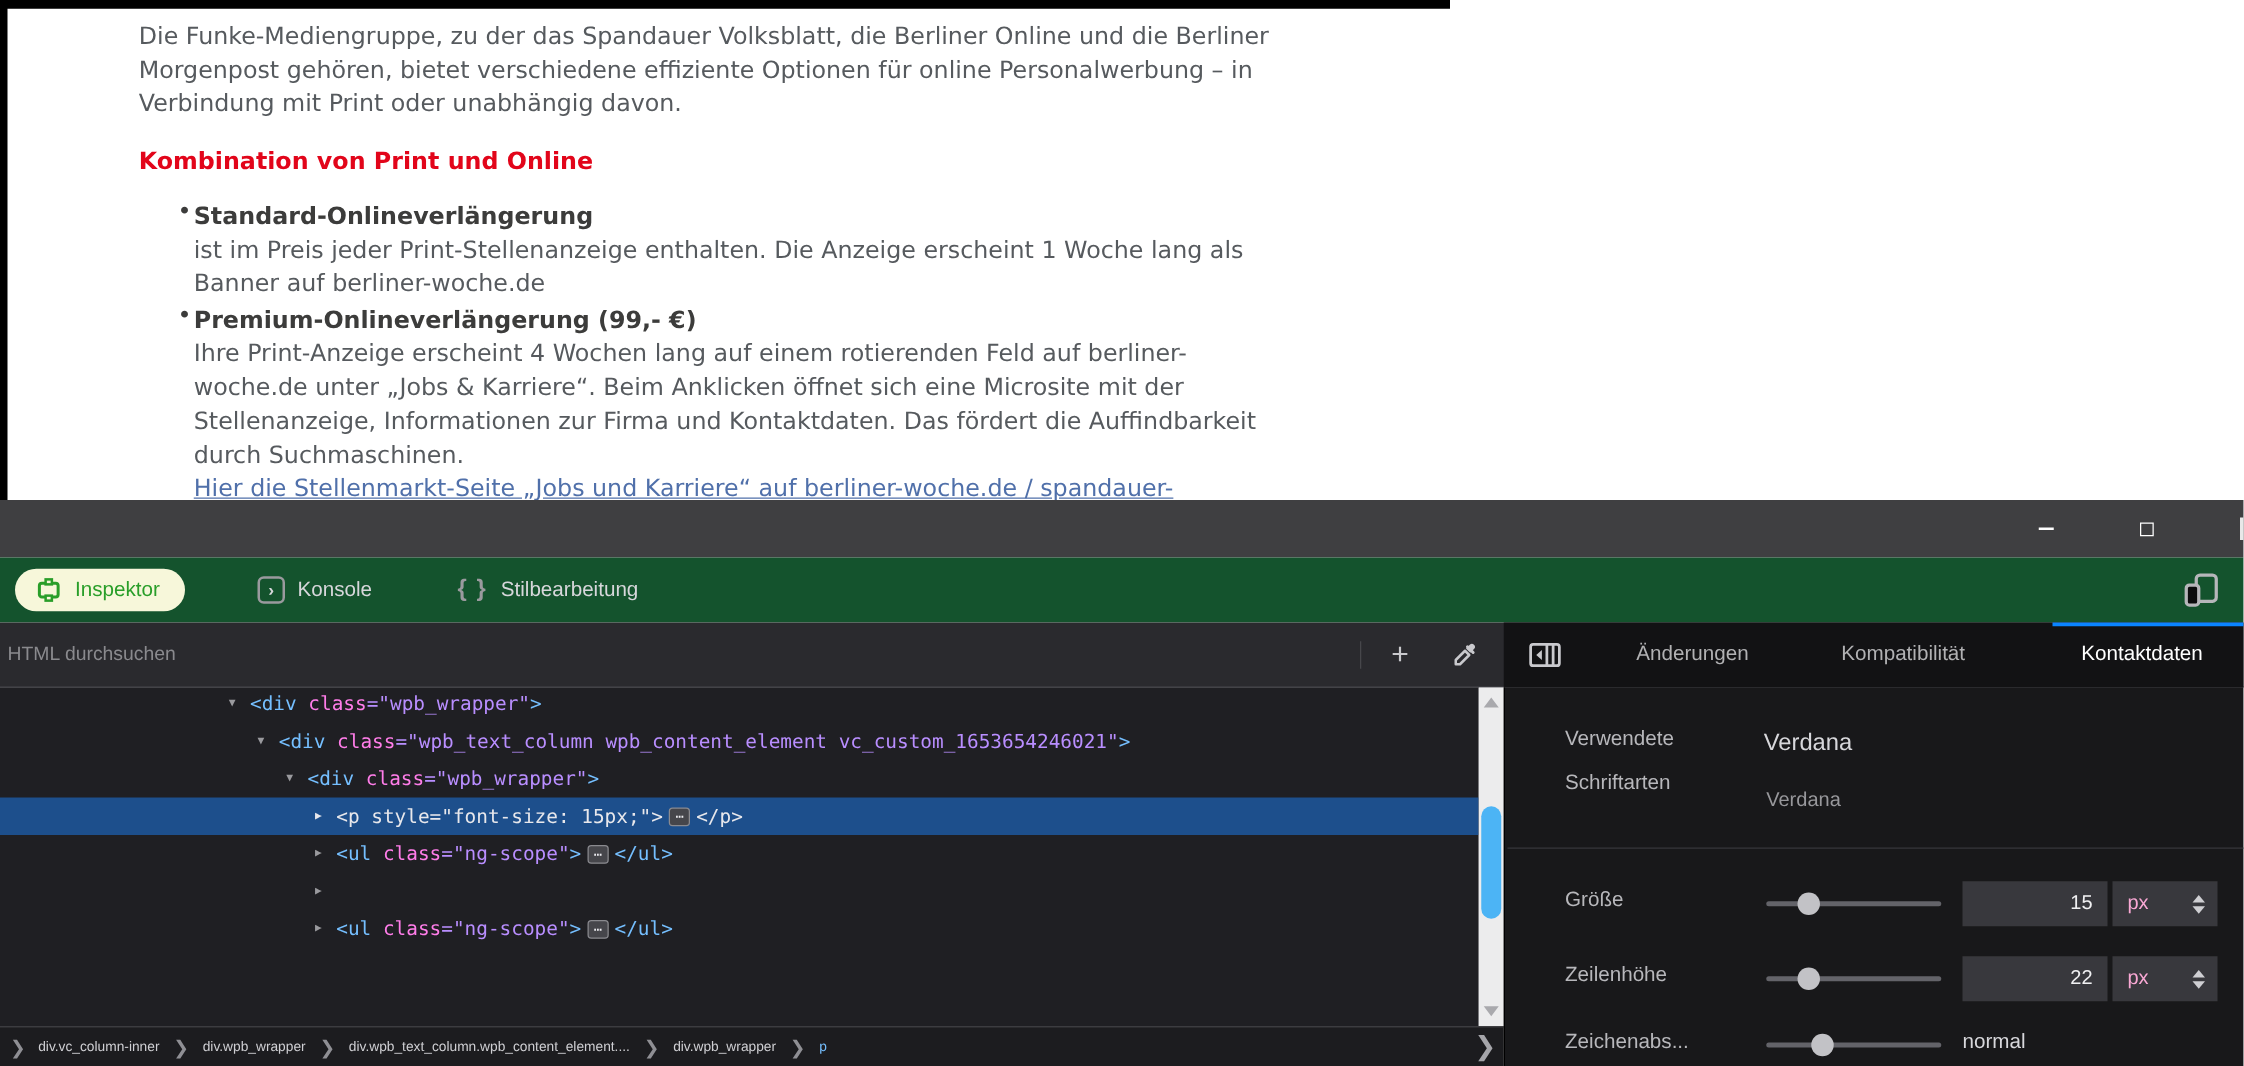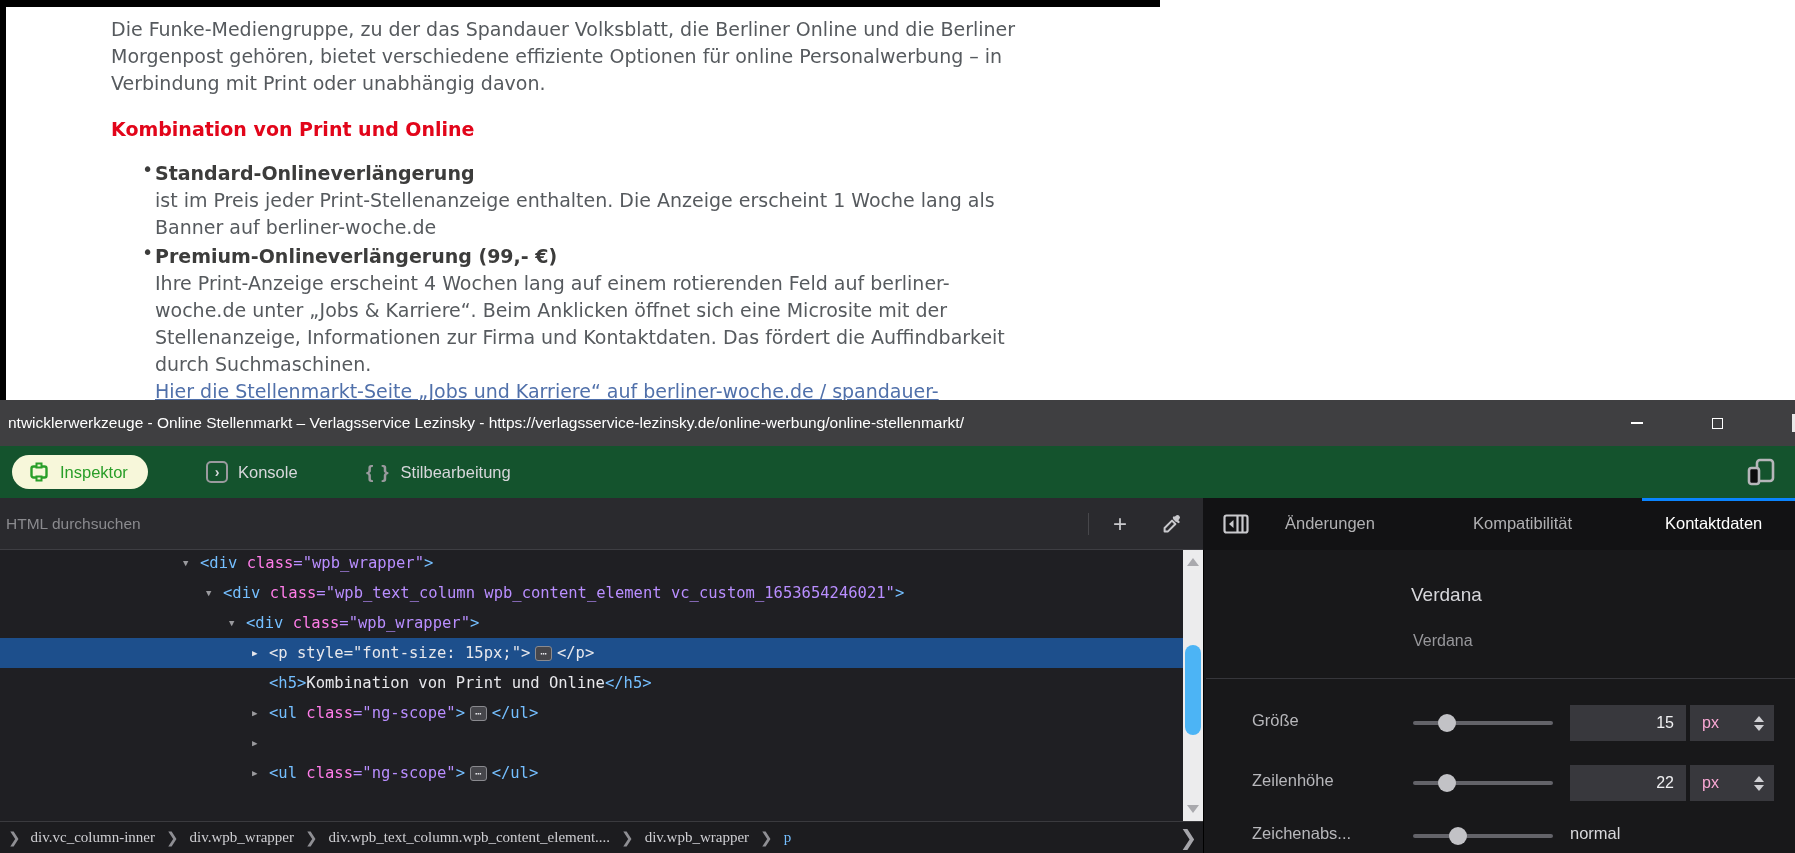--- a/index.html
+++ b/index.html
@@ -59,21 +59,21 @@
   
   .vscroll { position:absolute; left:1183px; top:0; width:20px; height:271px; background:#ececed; }
   .vs-arrow { position:absolute; left:0; width:20px; height:20px; display:flex; align-items:center; justify-content:center; cursor:pointer; }
   .vs-up { top:2px; } .vs-down { bottom:2px; }
   .tri-up { width:0; height:0; border-left:6px solid transparent; border-right:6px solid transparent; border-bottom:8px solid #a9a9ad; }
   .tri-down { width:0; height:0; border-left:6px solid transparent; border-right:6px solid transparent; border-top:8px solid #a9a9ad; }
   .vs-thumb { position:absolute; left:2px; top:95px; width:16px; height:90px; background:#4cb4f5; border-radius:8px; cursor:pointer; }
   
   .breadcrumb { position:absolute; left:0; top:271px; width:1203px; height:32px; background:#1c1c1f; border-top:1px solid #3a3a3e; display:flex; align-items:center; overflow:hidden; }
   .bc-lead { color:#8f8f94; font-size:15px; margin:0 10px 0 8px; }
-  .bc-item { color:#cfcfd3; font-size:15px; cursor:pointer; white-space:nowrap;font-family:Liberation Serif, serif; }
+  .bc-item { color:#cfcfd3; font-size:11px; cursor:pointer; white-space:nowrap; }
   .bc-item.bc-sel { color:#75bfff; }
   .bc-sep { color:#8f8f94; font-size:15px; margin:0 11px; }
   .bc-more { position:absolute; right:6px; top:0; height:31px; line-height:31px; color:#a5a5aa; font-size:21px; cursor:pointer; }
   
   .sidebar { position:absolute; left:1203px; top:0; width:592px; height:303px; background:#18181a; border-left:1px solid #000; }
   .fp-label { position:absolute; left:48px; top:24px; width:120px; color:#b7b7bb; font-size:16.5px; line-height:35px; }
   .fp-primary { position:absolute; left:207px; top:34px; color:#d7d7db; font-size:19px; }
   .fp-secondary { position:absolute; left:209px; top:82px; color:#97979b; font-size:16px; }
   .fp-sep { position:absolute; left:2px; right:0; top:128px; height:1px; background:#36363b; }
   .fp-row { position:absolute; left:0; width:592px; height:44px; }
@@ -110,21 +110,20 @@
       <div class="btitle" style="top:243px">Premium-Onlineverlängerung (99,- €)</div>
       <div class="bline" style="top:270px">Ihre Print-Anzeige erscheint 4 Wochen lang auf einem rotierenden Feld auf berliner-</div>
       <div class="bline" style="top:297px">woche.de unter „Jobs &amp; Karriere“. Beim Anklicken öffnet sich eine Microsite mit der</div>
       <div class="bline" style="top:324px">Stellenanzeige, Informationen zur Firma und Kontaktdaten. Das fördert die Auffindbarkeit</div>
       <div class="bline" style="top:351px">durch Suchmaschinen.</div>
       <div class="plink" style="top:378px">Hier die Stellenmarkt-Seite „Jobs und Karriere“ auf berliner-woche.de / spandauer-</div>
     </div>
   </div>
 
   <div class="titlebar">
-    <div class="titlebar-text">ntwicklerwerkzeuge - Online Stellenmarkt – Verlagsservice Lezinsky - https://verlagsservice-lezinsky.de/online-werbung/online-stellenmarkt/</div>
     <div class="win-btn win-min">
         <div class="win-min-glyph"></div>
       </div>
     <div class="win-btn win-max">
         <div class="win-max-glyph"></div>
       </div>
     <div class="win-close-sliver"></div>
   </div>
 
   <div class="tabbar">
@@ -168,33 +167,32 @@
     <div class="toolbar-right">
       <div class="active-line"></div>
       <div class="pane-btn">
         <svg width="26" height="20" viewBox="0 0 26 20" fill="none">
           <rect x="1.5" y="1.5" width="23" height="17" rx="2" stroke="#c9c9cd" stroke-width="2.2"></rect>
           <path d="M10.5 6 L6 10 L10.5 14 Z" fill="#c9c9cd"></path>
           <line x1="14.5" y1="2" x2="14.5" y2="18" stroke="#c9c9cd" stroke-width="2.2"></line>
           <line x1="19.5" y1="2" x2="19.5" y2="18" stroke="#c9c9cd" stroke-width="2.2"></line>
         </svg>
       </div>
-      <div class="side-tab" style="left:82px">Änderungen</div>
+      <div class="side-tab" style="left:106px">Änderungen</div>
       <div class="side-tab" style="left:270px">Kompatibilität</div>
       <div class="side-tab active" style="left:462px">Kontaktdaten</div>
     </div>
   </div>
 
   <div class="content">
     <div class="markup">
         <div class="mrow" style="top: -2px;"><span class="arrow" style="left: 183px;">▼</span><span style="display: inline-block; padding-left: 200px;"><span class="tk-t">&lt;div</span><span class="tk-a"> class</span><span class="tk-v">="wpb_wrapper"</span><span class="tk-t">&gt;</span></span></div>
         <div class="mrow" style="top: -2px;"><span class="arrow" style="left: 206px;">▼</span><span style="display: inline-block; padding-left: 223px;"><span class="tk-t">&lt;div</span><span class="tk-a"> class</span><span class="tk-v">="wpb_text_column wpb_content_element vc_custom_1653654246021"</span><span class="tk-t">&gt;</span></span></div>
         <div class="mrow" style="top: -2px;"><span class="arrow" style="left: 229px;">▼</span><span style="display: inline-block; padding-left: 246px;"><span class="tk-t">&lt;div</span><span class="tk-a"> class</span><span class="tk-v">="wpb_wrapper"</span><span class="tk-t">&gt;</span></span></div>
         <div class="mrow sel" style="top: -2px;"><span class="arrow" style="left: 252px;">▶</span><span style="display: inline-block; padding-left: 269px;"><span class="tk-w">&lt;p</span><span class="tk-w"> style</span><span class="tk-w">="font-size: 15px;"</span><span class="tk-w">&gt;</span><span class="badge">⋯</span><span class="tk-w">&lt;/p&gt;</span></span></div>
-        <div class="mrow" style="top: -2px;"><span style="display: inline-block; padding-left: 269px;"><span class="tk-t">&lt;h5&gt;</span><span class="tk-w">Kombination von Print und Online</span><span class="tk-t">&lt;/h5&gt;</span></span></div>
         <div class="mrow" style="top: -2px;"><span class="arrow" style="left: 252px;">▶</span><span style="display: inline-block; padding-left: 269px;"><span class="tk-t">&lt;ul</span><span class="tk-a"> class</span><span class="tk-v">="ng-scope"</span><span class="tk-t">&gt;</span><span class="badge">⋯</span><span class="tk-t">&lt;/ul&gt;</span></span></div>
         <div class="mrow" style="top: -2px;"><span class="arrow" style="left: 252px;">▶</span></div>
         <div class="mrow" style="top: -2px;"><span class="arrow" style="left: 252px;">▶</span><span style="display: inline-block; padding-left: 269px;"><span class="tk-t">&lt;ul</span><span class="tk-a"> class</span><span class="tk-v">="ng-scope"</span><span class="tk-t">&gt;</span><span class="badge">⋯</span><span class="tk-t">&lt;/ul&gt;</span></span></div>
       </div>
 
     <div class="vscroll">
       <div class="vs-arrow vs-up">
           <div class="tri-up"></div>
         </div>
       <div class="vs-thumb"></div>
@@ -213,20 +211,21 @@
           <span class="bc-item">div.wpb_text_column.wpb_content_element....</span>
           <span class="bc-sep">❯</span>
           <span class="bc-item">div.wpb_wrapper</span>
           <span class="bc-sep">❯</span>
           <span class="bc-item bc-sel">p</span>
         </span>
       <span class="bc-more">❯</span>
     </div>
 
     <div class="sidebar">
+      <div class="fp-label">Verwendete Schriftarten</div>
       <div class="fp-primary">Verdana</div>
       <div class="fp-secondary">Verdana</div>
       <div class="fp-sep"></div>
       <div id="fp-rows">
           <div class="fp-row" style="top: 151px;">
             <div class="fp-row-label">Größe</div>
             <div class="slider">
               <div class="slider-thumb" style="left: calc(24% - 9px);"></div>
             </div>
             <input class="num-input" type="text" value="15" style="">

